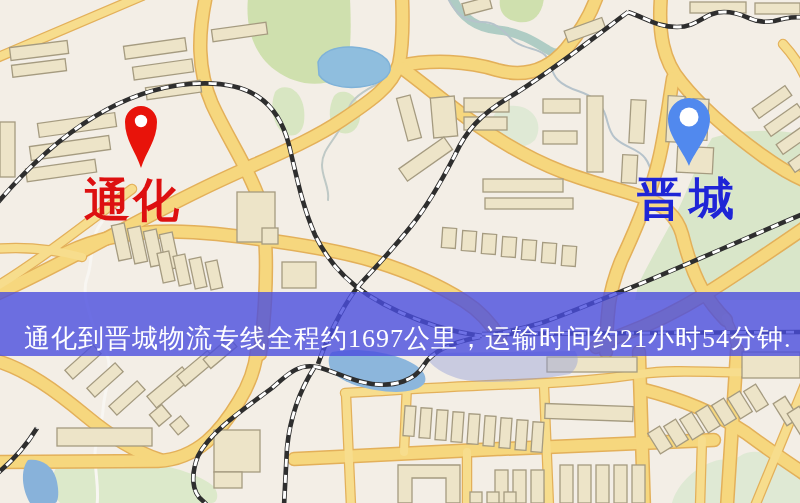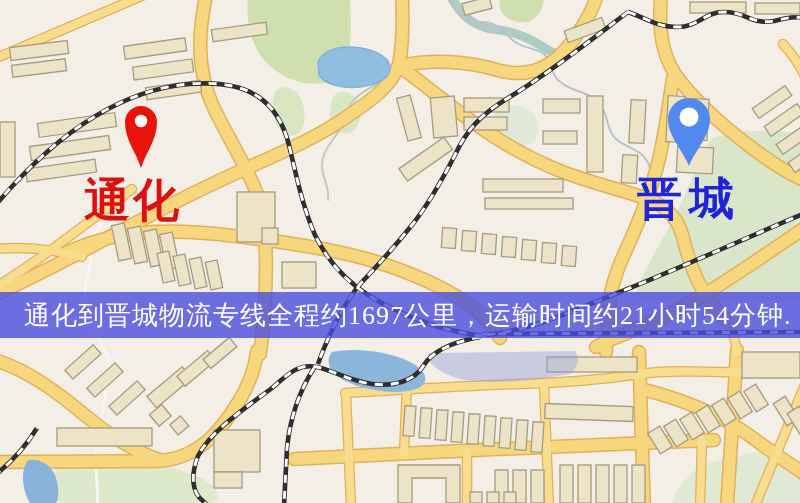--- a/index.html
+++ b/index.html
@@ -11,23 +11,23 @@
   .stage svg{position:absolute;left:0;top:0;}
   .city-label{
     position:absolute;z-index:3;
     font-family:"Liberation Serif","DejaVu Serif",serif;
     font-weight:700;line-height:1;white-space:nowrap;
     text-shadow:0 0 2px rgba(255,255,255,.35);
   }
   .city-label.origin{left:84px;top:178px;font-size:46px;letter-spacing:3px;color:#dd1010;}
   .city-label.destination{left:637px;top:177px;font-size:45px;letter-spacing:7px;color:#1f25d6;}
   .route-banner{
-    position:absolute;z-index:4;left:0;top:292px;width:100%;height:46px;
+    position:absolute;z-index:4;left:0;top:292px;width:100%;height:64px;
     background:rgba(74,78,222,0.80);
-    display:flex;align-items:center;box-sizing:border-box;padding-left:24px;
+    display:flex;align-items:flex-end;box-sizing:border-box;padding-left:24px;
   }
   .route-banner .txt{
     color:#ffffff;font-size:26px;letter-spacing:1px;
     font-family:"Liberation Serif","DejaVu Serif",serif;
     white-space:nowrap;
   }
 </style>
 </head>
 <body>
 

